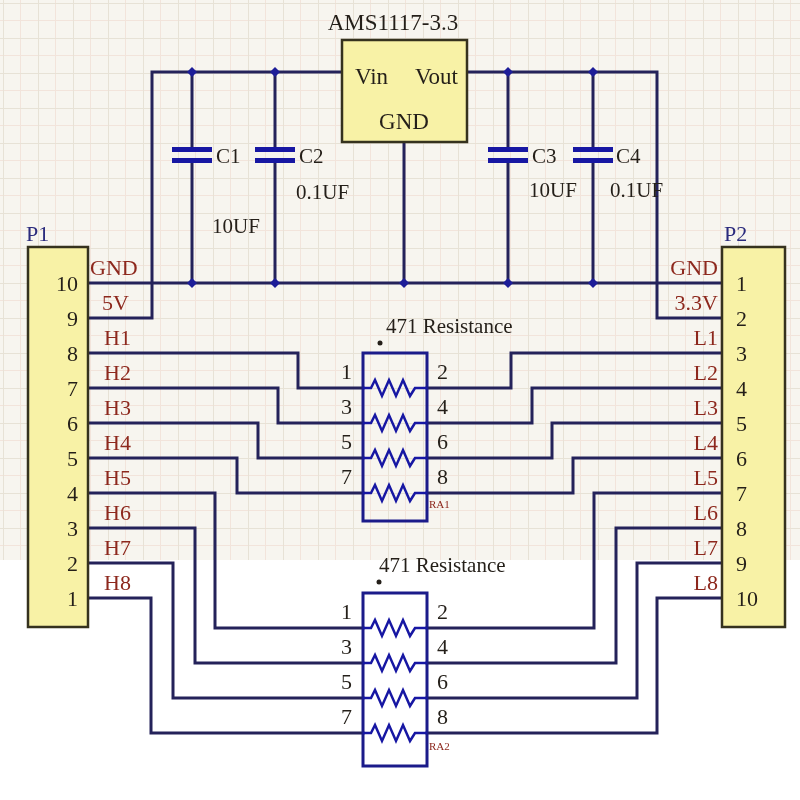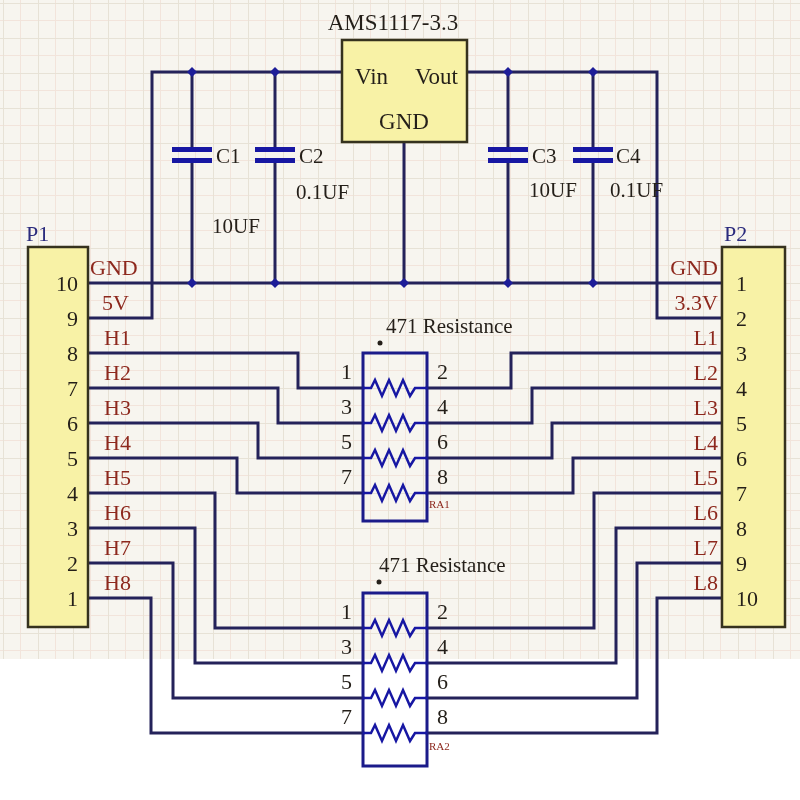--- a/index.html
+++ b/index.html
@@ -1,18 +1,18 @@
 <!DOCTYPE html>
 <html><head>
 <meta charset="utf-8">
 <style>
   html,body{margin:0;padding:0;}
   body{width:800px;height:800px;overflow:hidden;}
   #canvas{
-    position:relative;width:800px;height:659px;
+    position:relative;width:800px;height:560px;
     background-color:#f7f5ef;
     background-image:
       linear-gradient(#e7e2d6 1px, transparent 1px),
       linear-gradient(90deg, #e7e2d6 1px, transparent 1px),
       linear-gradient(#f2e4db 1px, transparent 1px),
       linear-gradient(90deg, #f2e4db 1px, transparent 1px);
     background-size:35px 35px,35px 35px,35px 35px,35px 35px;
     background-position:0 3px,3px 0,17px 20px,20px 17px;
   }
   svg{position:absolute;left:0;top:0;}

